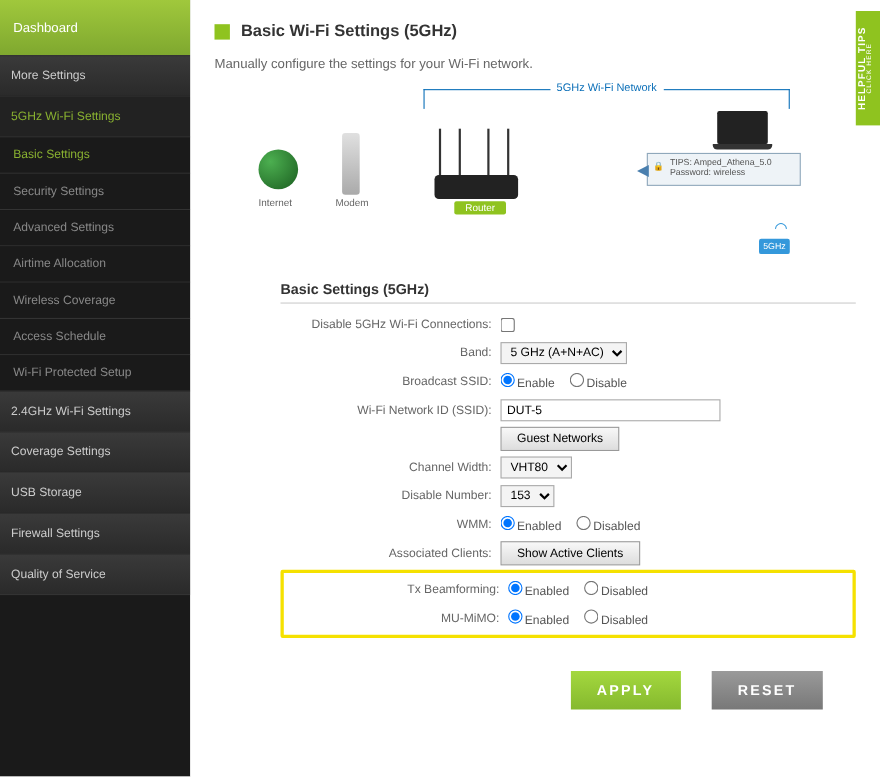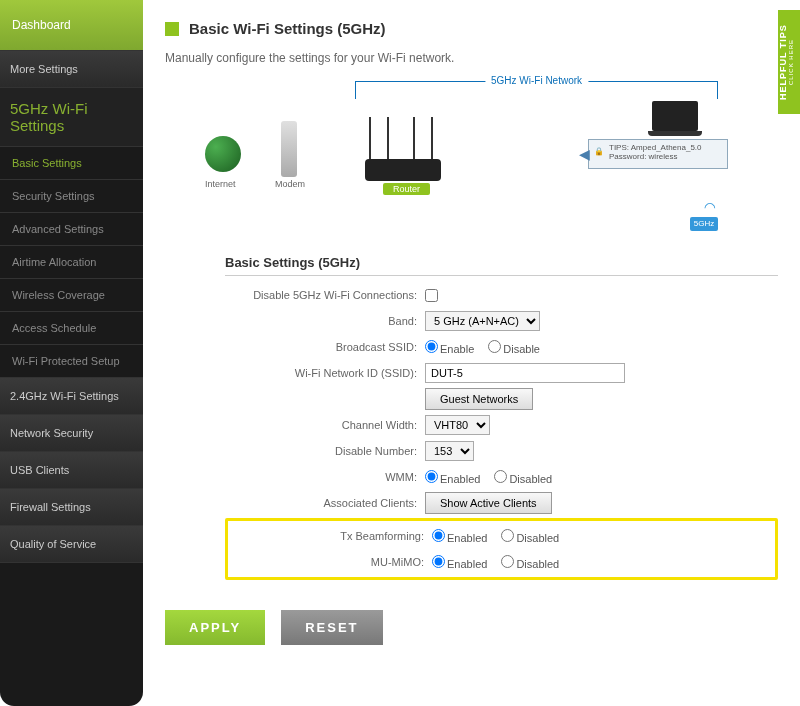--- a/index.html
+++ b/index.html
@@ -1,23 +1,23 @@
 <!DOCTYPE html>
 <html><head>
 <meta charset="utf-8">
 <style>
 * { box-sizing: border-box; margin: 0; padding: 0; }
 body { font-family: Arial, sans-serif; font-size: 12px; background: #fff; width: 800px; height: 706px; overflow: hidden; position: relative; }
 .container { display: flex; height: 100%; }
-.sidebar { width: 143px; background: #1a1a1a; display: flex; flex-direction: column; border-radius: 14px; }
+.sidebar { width: 173px; background: #1a1a1a; display: flex; flex-direction: column; }
 .sb-item { padding: 12px 10px; color: #ccc; font-size: 11px; border-bottom: 1px solid #333; background: linear-gradient(#3a3a3a, #2a2a2a); cursor: pointer; }
 .sb-item.dashboard { background: linear-gradient(#a0c83c, #7fa82f); color: #fff; font-size: 12px; padding: 18px 12px; }
 .sb-item.sub { background: #1a1a1a; color: #888; padding: 10px 12px; }
 .sb-item.sub.active { color: #88b030; }
-.sb-item.section { background: #222; color: #88b030; font-size: 15px; }
+.sb-item.section { background: #222; color: #88b030; font-size: 11px; }
 .main { flex: 1; padding: 20px 22px; background: #fff; overflow-y: auto; position: relative; }
 .page-head { display: flex; align-items: center; gap: 10px; margin-bottom: 14px; }
 .sq { width: 14px; height: 14px; background: #8fc31f; }
 .page-title { font-size: 15px; font-weight: bold; color: #333; }
 .subtitle { color: #666; font-size: 12px; margin-bottom: 16px; }
 .diagram { height: 150px; position: relative; margin: 0 20px 24px 40px; }
 .dg-top { position: absolute; top: 0; left: 150px; right: 40px; height: 18px; border-top: 1px solid #0b6fb8; border-left: 1px solid #0b6fb8; border-right: 1px solid #0b6fb8; }
 .dg-lbl { position: absolute; top: -7px; left: 50%; transform: translateX(-50%); background: #fff; padding: 0 6px; color: #0b6fb8; font-size: 10px; }
 .globe { position: absolute; left: 0; top: 55px; width: 36px; height: 36px; border-radius: 50%; background: radial-gradient(circle at 30% 30%, #4caf50, #1b5e20); }
 .modem { position: absolute; left: 76px; top: 40px; width: 16px; height: 56px; background: linear-gradient(#e0e0e0, #aaa); border-radius: 3px; }
@@ -33,21 +33,21 @@
 .section-h { font-size: 13px; font-weight: bold; color: #333; border-bottom: 1px solid #ccc; padding-bottom: 5px; margin: 0 0 6px 60px; }
 .form { margin-left: 60px; }
 .row { display: flex; align-items: center; min-height: 26px; padding: 2px 0; }
 .flabel { width: 200px; text-align: right; padding-right: 8px; color: #666; font-size: 11px; }
 .fctl { flex: 1; display: flex; align-items: center; gap: 4px; color: #555; font-size: 11px; }
 .fctl input[type=text] { width: 200px; padding: 3px 5px; border: 1px solid #aaa; font-size: 11px; }
 .fctl select { padding: 2px 4px; border: 1px solid #aaa; font-size: 11px; background: #f4f4f4; }
 .fctl button { padding: 4px 14px; border: 1px solid #999; background: linear-gradient(#f8f8f8,#ddd); font-size: 11px; cursor: pointer; }
 .fctl label { margin-right: 10px; }
 .highlight { border: 3px solid #f5e100; border-radius: 2px; padding: 2px 4px; margin-top: 2px; }
-.actions { display: flex; justify-content: flex-start; gap: 16px; margin: 30px 30px 0 0; }
+.actions { display: flex; justify-content: flex-end; gap: 28px; margin: 30px 30px 0 0; }
 .btn { padding: 10px 24px; border: none; font-size: 13px; font-weight: bold; letter-spacing: 2px; cursor: pointer; color: #fff; }
 .btn.apply { background: linear-gradient(#a4d83e, #85b92e); }
 .btn.reset { background: linear-gradient(#9a9a9a, #787878); }
 .helpful { position: absolute; right: 0; top: 10px; width: 22px; height: 104px; background: #8fc31f; color: #fff; writing-mode: vertical-rl; transform: rotate(180deg); text-align: center; font-size: 9px; font-weight: bold; padding: 6px 0; letter-spacing: 1px; cursor: pointer; }
 .helpful small { font-size: 6px; display: block; font-weight: normal; }
 input[type=checkbox], input[type=radio] { margin: 0 2px 0 0; }
 </style>
 </head>
 <body>
 
@@ -57,22 +57,22 @@
     <div class="sb-item">More Settings</div>
     <div class="sb-item section">5GHz Wi-Fi Settings</div>
     <div class="sb-item sub active">Basic Settings</div>
     <div class="sb-item sub">Security Settings</div>
     <div class="sb-item sub">Advanced Settings</div>
     <div class="sb-item sub">Airtime Allocation</div>
     <div class="sb-item sub">Wireless Coverage</div>
     <div class="sb-item sub">Access Schedule</div>
     <div class="sb-item sub">Wi-Fi Protected Setup</div>
     <div class="sb-item">2.4GHz Wi-Fi Settings</div>
-    <div class="sb-item">Network Security</div>
-    <div class="sb-item">USB Clients</div>
+    <div class="sb-item">Coverage Settings</div>
+    <div class="sb-item">USB Storage</div>
     <div class="sb-item">Firewall Settings</div>
     <div class="sb-item">Quality of Service</div>
   </div>
 
   <div class="main">
     <div class="page-head">
       <div class="sq"></div>
       <div class="page-title">Basic Wi-Fi Settings (5GHz)</div>
     </div>
     <div class="subtitle">Manually configure the settings for your Wi-Fi network.</div>

